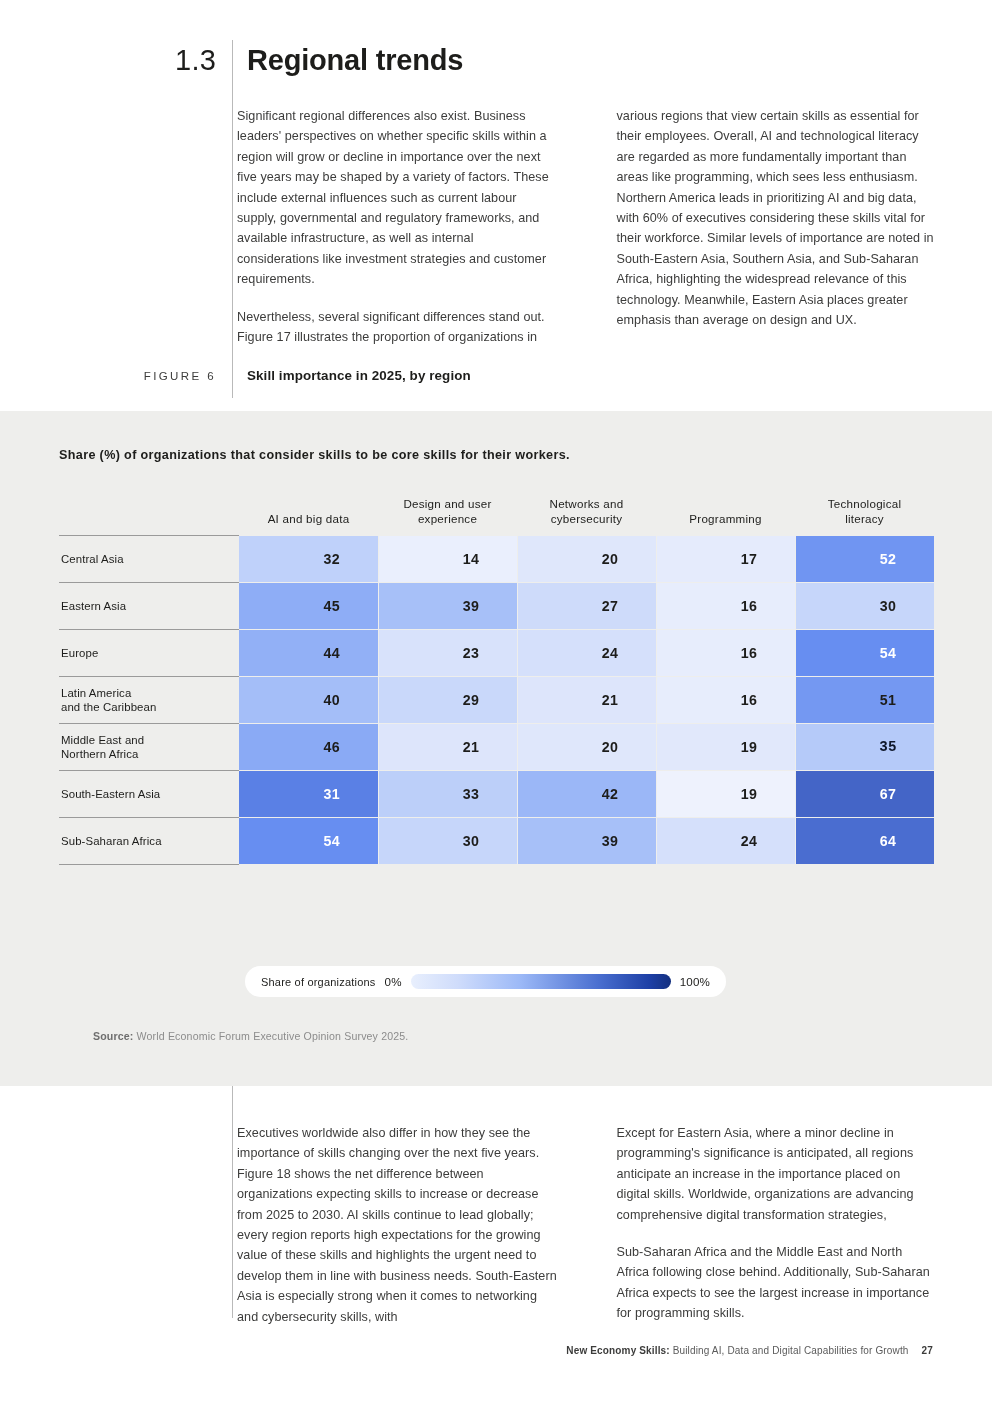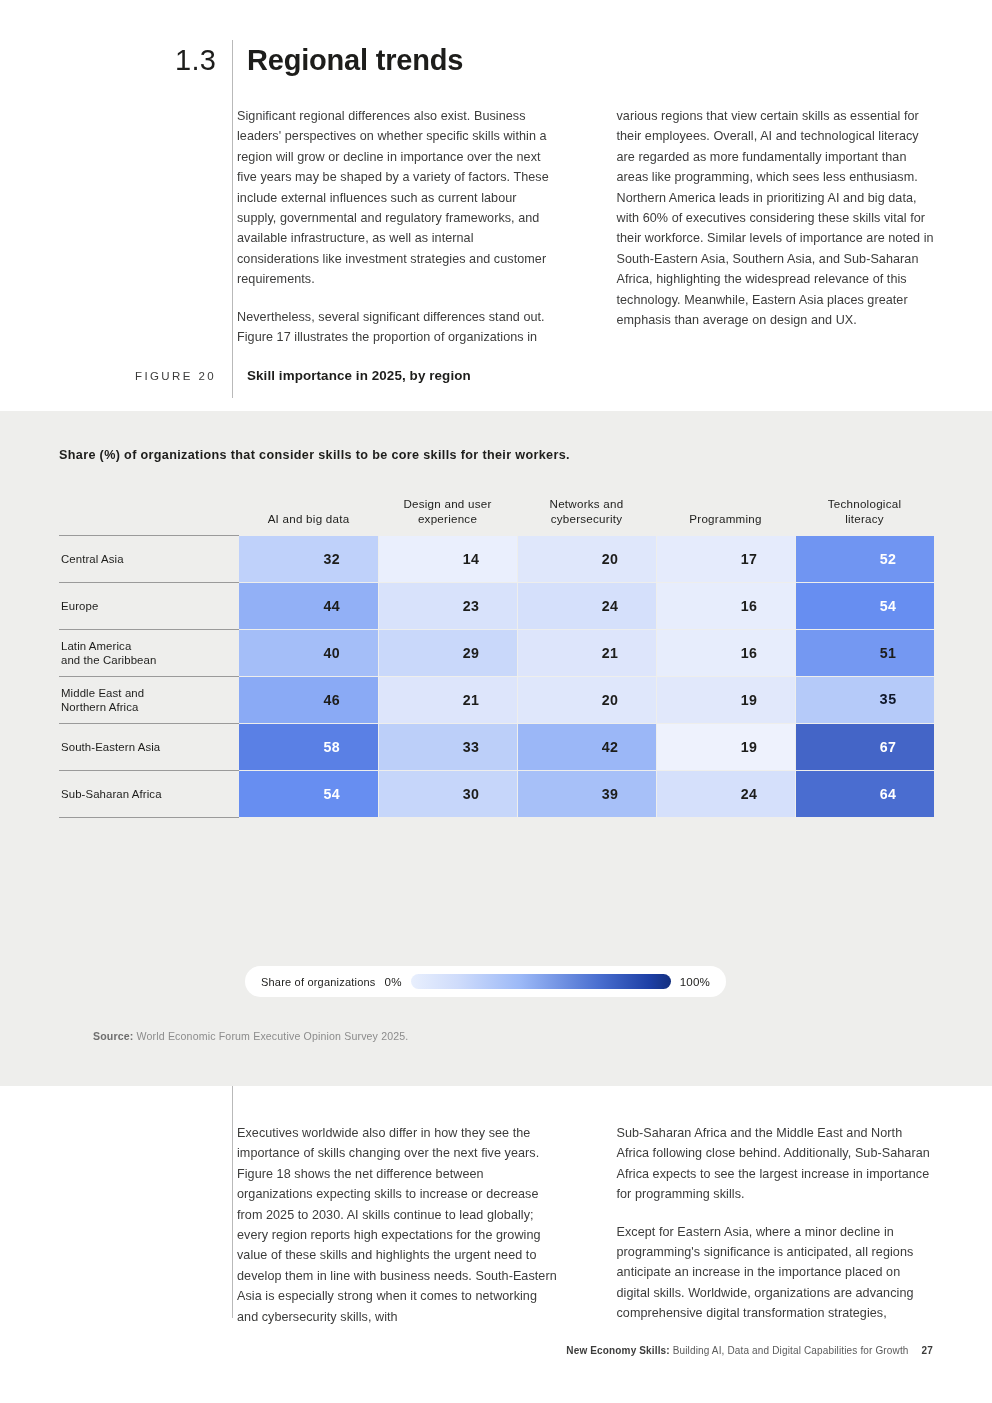--- a/index.html
+++ b/index.html
@@ -272,21 +272,21 @@
   <div class="col">
     <p>Significant regional differences also exist. Business leaders' perspectives on whether specific skills within a region will grow or decline in importance over the next five years may be shaped by a variety of factors. These include external influences such as current labour supply, governmental and regulatory frameworks, and available infrastructure, as well as internal considerations like investment strategies and customer requirements.</p>
     <p>Nevertheless, several significant differences stand out. Figure 17 illustrates the proportion of organizations in</p>
   </div>
   <div class="col">
     <p>various regions that view certain skills as essential for their employees. Overall, AI and technological literacy are regarded as more fundamentally important than areas like programming, which sees less enthusiasm. Northern America leads in prioritizing AI and big data, with 60% of executives considering these skills vital for their workforce. Similar levels of importance are noted in South-Eastern Asia, Southern Asia, and Sub-Saharan Africa, highlighting the widespread relevance of this technology. Meanwhile, Eastern Asia places greater emphasis than average on design and UX.</p>
   </div>
 </div>
 
 <div class="figure-head">
-  <div class="figure-num">FIGURE 20</div>
+  <div class="figure-num">FIGURE 6</div>
   <div class="figure-title">Skill importance in 2025, by region</div>
 </div>
 
 <div class="panel"></div>
 
 <div class="panel-subtitle">Share (%) of organizations that consider skills to be core skills for their workers.</div>
 
 <table class="heat">
   <colgroup>
     <col class="rowhead">
@@ -309,20 +309,28 @@
   <tbody id="heat-body">
       <tr>
         <td class="rowlabel">Central Asia</td>
         <td class="cell" style="background: rgb(191, 209, 250); color: rgb(29, 29, 27);">32</td>
         <td class="cell" style="background: rgb(234, 239, 253); color: rgb(29, 29, 27);">14</td>
         <td class="cell" style="background: rgb(223, 231, 251); color: rgb(29, 29, 27);">20</td>
         <td class="cell" style="background: rgb(229, 235, 252); color: rgb(29, 29, 27);">17</td>
         <td class="cell" style="background: rgb(112, 149, 242); color: rgb(255, 255, 255);">52</td>
       </tr>
       <tr>
+        <td class="rowlabel">Eastern Asia</td>
+        <td class="cell" style="background: rgb(142, 173, 246); color: rgb(29, 29, 27);">45</td>
+        <td class="cell" style="background: rgb(167, 192, 248); color: rgb(29, 29, 27);">39</td>
+        <td class="cell" style="background: rgb(206, 219, 250); color: rgb(29, 29, 27);">27</td>
+        <td class="cell" style="background: rgb(231, 237, 252); color: rgb(29, 29, 27);">16</td>
+        <td class="cell" style="background: rgb(198, 214, 250); color: rgb(29, 29, 27);">30</td>
+      </tr>
+      <tr>
         <td class="rowlabel">Europe</td>
         <td class="cell" style="background: rgb(146, 176, 246); color: rgb(29, 29, 27);">44</td>
         <td class="cell" style="background: rgb(216, 226, 251); color: rgb(29, 29, 27);">23</td>
         <td class="cell" style="background: rgb(213, 224, 251); color: rgb(29, 29, 27);">24</td>
         <td class="cell" style="background: rgb(231, 237, 252); color: rgb(29, 29, 27);">16</td>
         <td class="cell" style="background: rgb(103, 142, 241); color: rgb(255, 255, 255);">54</td>
       </tr>
       <tr>
         <td class="rowlabel">Latin America<br>and the Caribbean</td>
         <td class="cell" style="background: rgb(164, 190, 248); color: rgb(29, 29, 27);">40</td>
@@ -334,21 +342,21 @@
       <tr>
         <td class="rowlabel">Middle East and<br>Northern Africa</td>
         <td class="cell" style="background: rgb(138, 170, 245); color: rgb(29, 29, 27);">46</td>
         <td class="cell" style="background: rgb(221, 229, 251); color: rgb(29, 29, 27);">21</td>
         <td class="cell" style="background: rgb(223, 231, 251); color: rgb(29, 29, 27);">20</td>
         <td class="cell" style="background: rgb(225, 232, 251); color: rgb(29, 29, 27);">19</td>
         <td class="cell" style="background: rgb(181, 202, 249); color: #0f172a; font-family: Liberation Mono, monospace;">35</td>
       </tr>
       <tr>
         <td class="rowlabel">South-Eastern Asia</td>
-        <td class="cell" style="background: rgb(90, 128, 229); color: rgb(255, 255, 255);">58</td>
+        <td class="cell" style="background: rgb(90, 128, 229); color: rgb(255, 255, 255);">31</td>
         <td class="cell" style="background: rgb(188, 207, 249); color: rgb(29, 29, 27);">33</td>
         <td class="cell" style="background: rgb(155, 183, 247); color: rgb(29, 29, 27);">42</td>
         <td class="cell" style="background: rgb(238, 242, 253); color: rgb(29, 29, 27);">19</td>
         <td class="cell" style="background: rgb(68, 101, 199); color: rgb(255, 255, 255);">67</td>
       </tr>
       <tr>
         <td class="rowlabel">Sub-Saharan Africa</td>
         <td class="cell" style="background: rgb(103, 142, 241); color: rgb(255, 255, 255);">54</td>
         <td class="cell" style="background: rgb(198, 214, 250); color: rgb(29, 29, 27);">30</td>
         <td class="cell" style="background: rgb(167, 192, 248); color: rgb(29, 29, 27);">39</td>
@@ -365,18 +373,18 @@
   <span class="legend-max">100%</span>
 </div>
 
 <div class="source"><b>Source:</b><span> World Economic Forum Executive Opinion Survey 2025.</span></div>
 
 <div class="body-cols-2">
   <div class="col">
     <p>Executives worldwide also differ in how they see the importance of skills changing over the next five years. Figure 18 shows the net difference between organizations expecting skills to increase or decrease from 2025 to 2030. AI skills continue to lead globally; every region reports high expectations for the growing value of these skills and highlights the urgent need to develop them in line with business needs. South-Eastern Asia is especially strong when it comes to networking and cybersecurity skills, with</p>
   </div>
   <div class="col">
+    <p>Except for Eastern Asia, where a minor decline in programming's significance is anticipated, all regions anticipate an increase in the importance placed on digital skills. Worldwide, organizations are advancing comprehensive digital transformation strategies,</p>
     <p>Sub-Saharan Africa and the Middle East and North Africa following close behind. Additionally, Sub-Saharan Africa expects to see the largest increase in importance for programming skills.</p>
-    <p>Except for Eastern Asia, where a minor decline in programming's significance is anticipated, all regions anticipate an increase in the importance placed on digital skills. Worldwide, organizations are advancing comprehensive digital transformation strategies,</p>
   </div>
 </div>
 
 <div class="footer"><b>New Economy Skills:</b><span> Building AI, Data and Digital Capabilities for Growth</span><span class="pg">27</span></div>
 
 </body></html>

